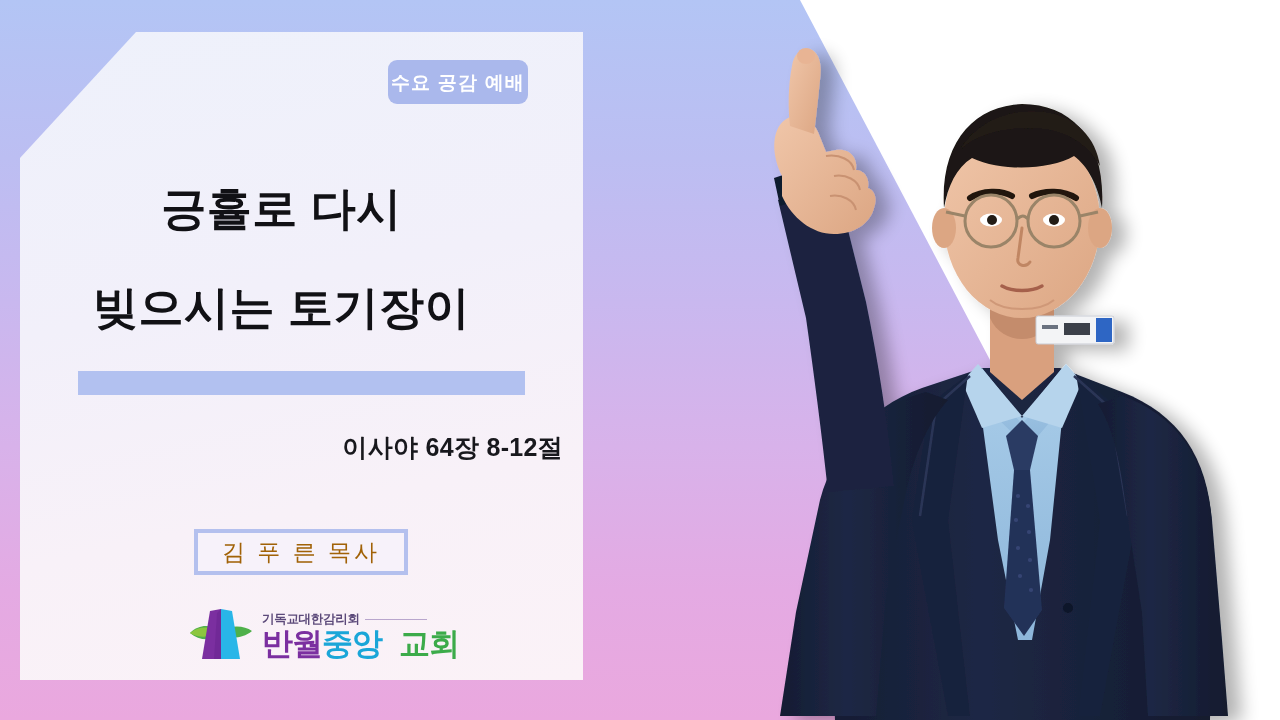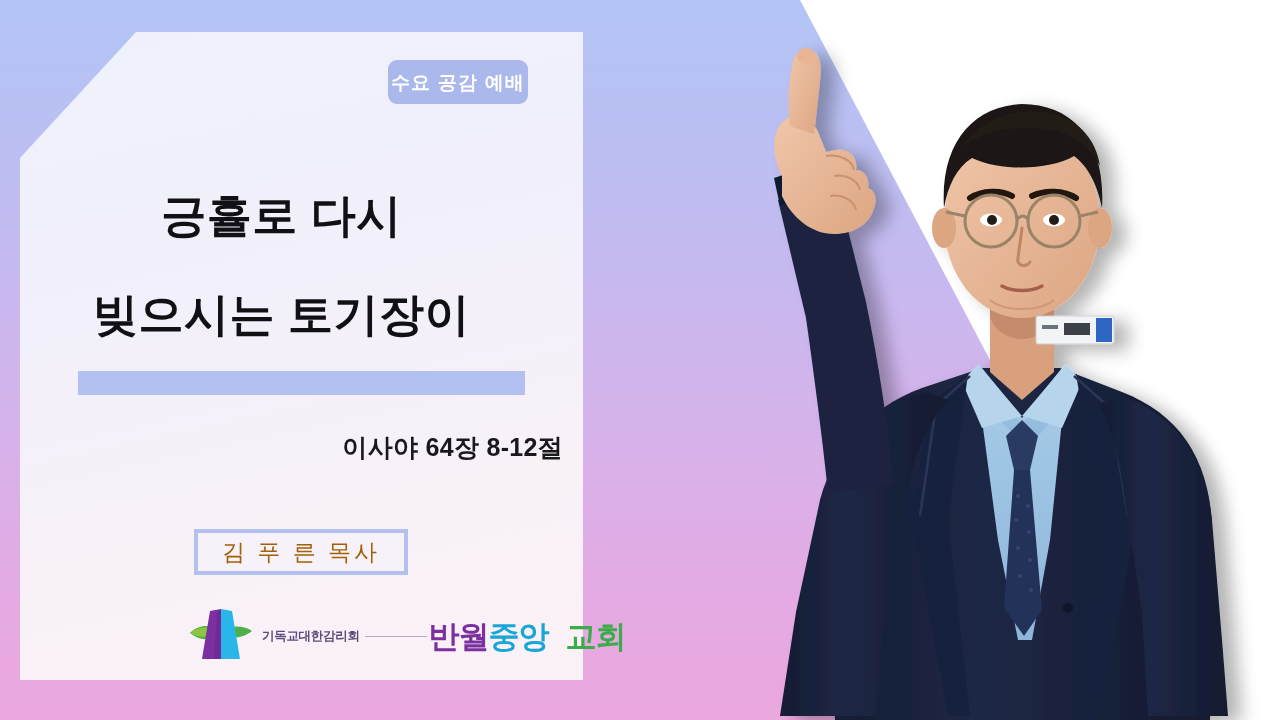--- a/index.html
+++ b/index.html
@@ -65,21 +65,21 @@
     font-size: 19px;
     font-weight: 700;
     letter-spacing: 1.2px;
     line-height: 1;
   }
 
   
   #sermon-title {
     position: absolute;
     left: 0;
-    top: 193px;
+    top: 186px;
     width: 563px;
     text-align: center;
     color: #111115;
   }
   .title-line {
     font-size: 45px;
     font-weight: 800;
     letter-spacing: 0.5px;
     line-height: 1.0;
     color: #111115;
@@ -145,21 +145,21 @@
     align-items: center;
     gap: 8px;
   }
   #logo-mark {
     width: 66px;
     height: 66px;
     flex: none;
   }
   #logo-wordmarks {
     display: flex;
-    flex-direction: row;
+    flex-direction: column;
     justify-content: center;
     gap: 2px;
     padding-top: 4px;
   }
   #denomination-row {
     display: flex;
     align-items: center;
     gap: 5px;
   }
   #denomination-name {

